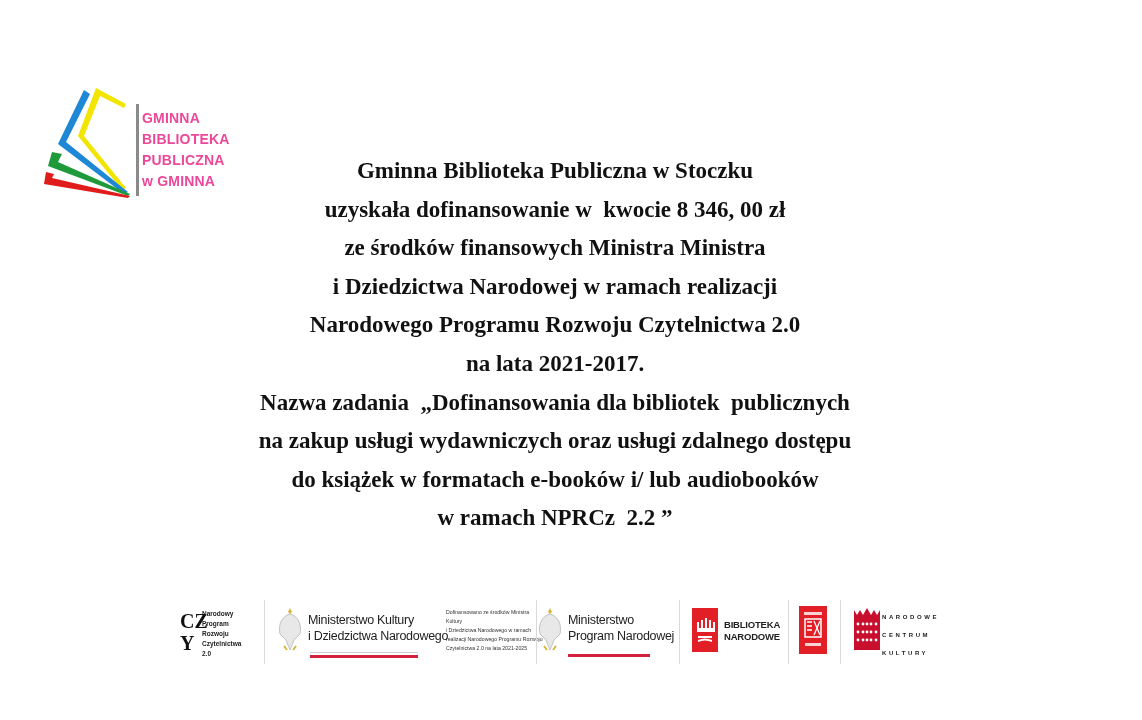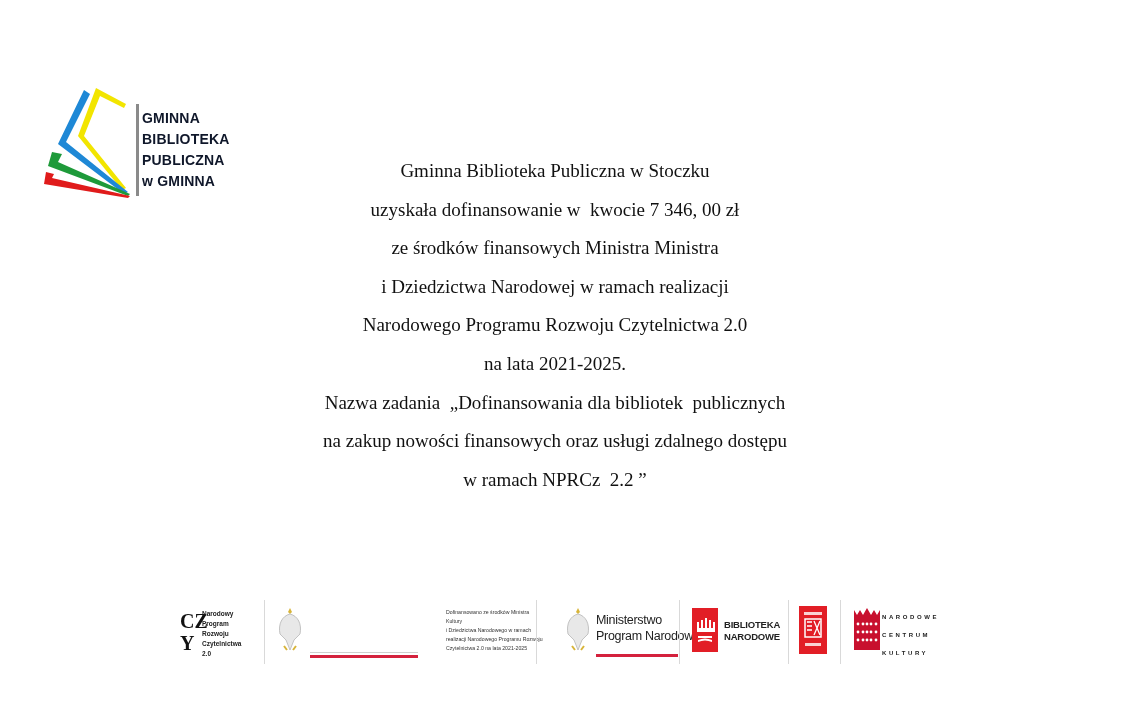--- a/index.html
+++ b/index.html
@@ -32,35 +32,35 @@
       background: #8a8a8a;
     }
     .logo-text {
       position: absolute;
       left: 98px;
       top: 24px;
       font-family: "Liberation Sans", sans-serif;
       font-weight: bold;
       font-size: 14px;
       line-height: 21px;
-      color: #0f172a;
+      color: #ec4899;
       letter-spacing: 0.2px;
     }
     .logo-text div { white-space: nowrap; }
 
     
     .announcement {
       position: absolute;
       left: 200px;
       top: 152px;
       width: 710px;
       text-align: center;
       font-family: "Liberation Serif", serif;
-      font-weight: normal;
-      font-size: 19px;
+      font-weight: bold;
+      font-size: 23px;
       color: #111111;
     }
     .announcement .line {
       height: 38.6px;
       line-height: 38.6px;
       white-space: pre;
     }
 
     
     .footer {
@@ -104,21 +104,21 @@
     .redline {
       position: absolute; height: 3px; background: #d4213d;
     }
     .grayline {
       position: absolute; height: 1px; background: #cfcfcf;
     }
     .fund-note {
       position: absolute; left: 268px; top: 10px; width: 100px;
       font-family: "Liberation Sans", sans-serif; font-size: 5.2px; line-height: 9px; color: #333;
     }
-    .men { position: absolute; left: 384px; top: 4px; width: 130px; height: 60px; }
+    .men { position: absolute; left: 356px; top: 4px; width: 130px; height: 60px; }
     .bn { position: absolute; left: 514px; top: 10px; width: 90px; height: 44px; }
     .bn-box {
       position: absolute; left: 0; top: 0; width: 26px; height: 44px; background: #e21e26;
     }
     .bn-text {
       position: absolute; left: 32px; top: 11px;
       font-family: "Liberation Sans", sans-serif; font-weight: bold; font-size: 9.5px; line-height: 12px; color: #222;
       letter-spacing: -0.2px;
     }
     .pol { position: absolute; left: 621px; top: 8px; width: 28px; height: 48px; background: #e21e26; }
@@ -147,27 +147,28 @@
   <div class="logo-text">
     <div>GMINNA</div>
     <div>BIBLIOTEKA</div>
     <div>PUBLICZNA</div>
     <div>w GMINNA</div>
   </div>
 </div>
 
 <div class="announcement">
   <div class="line">Gminna Biblioteka Publiczna w Stoczku</div>
-  <div class="line">uzyskała dofinansowanie w  kwocie 7 346, 00 zł</div>
+  <div class="line">uzyskała dofinansowanie w  kwocie 8 346, 00 zł</div>
   <div class="line">ze środków finansowych Ministra Ministra</div>
   <div class="line">i Dziedzictwa Narodowej w ramach realizacji</div>
   <div class="line">Narodowego Programu Rozwoju Czytelnictwa 2.0</div>
-  <div class="line">na lata 2021-2025.</div>
+  <div class="line">na lata 2021-2017.</div>
   <div class="line">Nazwa zadania  „Dofinansowania dla bibliotek  publicznych</div>
-  <div class="line">na zakup nowości finansowych oraz usługi zdalnego dostępu</div>
+  <div class="line">na zakup usługi wydawniczych oraz usługi zdalnego dostępu</div>
+  <div class="line">do książek w formatach e-booków i/ lub audiobooków</div>
   <div class="line">w ramach NPRCz  2.2 ”</div>
 </div>
 
 <div class="footer">
 
   <div class="nprc">
     <div class="nprc-mark">
       <div>CZ</div>
       <div>Y</div>
     </div>
@@ -181,20 +182,24 @@
   </div>
 
   <div class="sep" style="left:86px;"></div>
 
   <div class="mkidn">
     <svg class="eagle" style="left:0; top:4px;" viewBox="0 0 28 48">
       <path d="M14 2 l2 4 -2 2 -2 -2z" fill="#d8b53a"></path>
       <path d="M14 8 C6 10 2 18 4 28 L10 34 L14 44 L18 34 L24 28 C26 18 22 10 14 8Z" fill="#e8e8e8" stroke="#b5b5b5" stroke-width="0.8"></path>
       <path d="M8 40 l3 4 M20 40 l-3 4" stroke="#d8b53a" stroke-width="2"></path>
     </svg>
+    <div class="ministry-name" style="left:32px; top:10px;">
+      <div>Ministerstwo Kultury</div>
+      <div>i Dziedzictwa Narodowego</div>
+    </div>
     <div class="grayline" style="left:34px; top:50px; width:108px;"></div>
     <div class="redline" style="left:34px; top:53px; width:108px;"></div>
   </div>
 
   <div class="fund-note">
     <div>Dofinansowano ze środków Ministra Kultury</div>
     <div>i Dziedzictwa Narodowego w ramach</div>
     <div>realizacji Narodowego Programu Rozwoju</div>
     <div>Czytelnictwa 2.0 na lata 2021-2025</div>
   </div>

